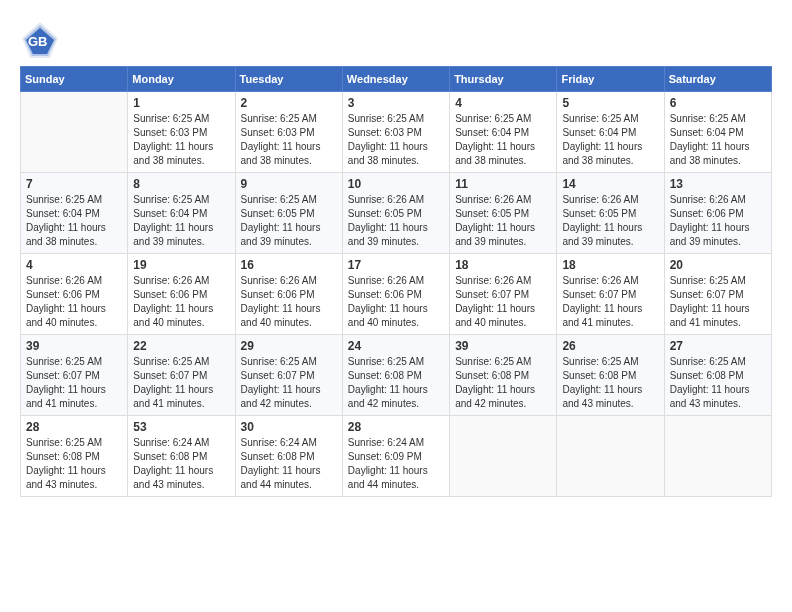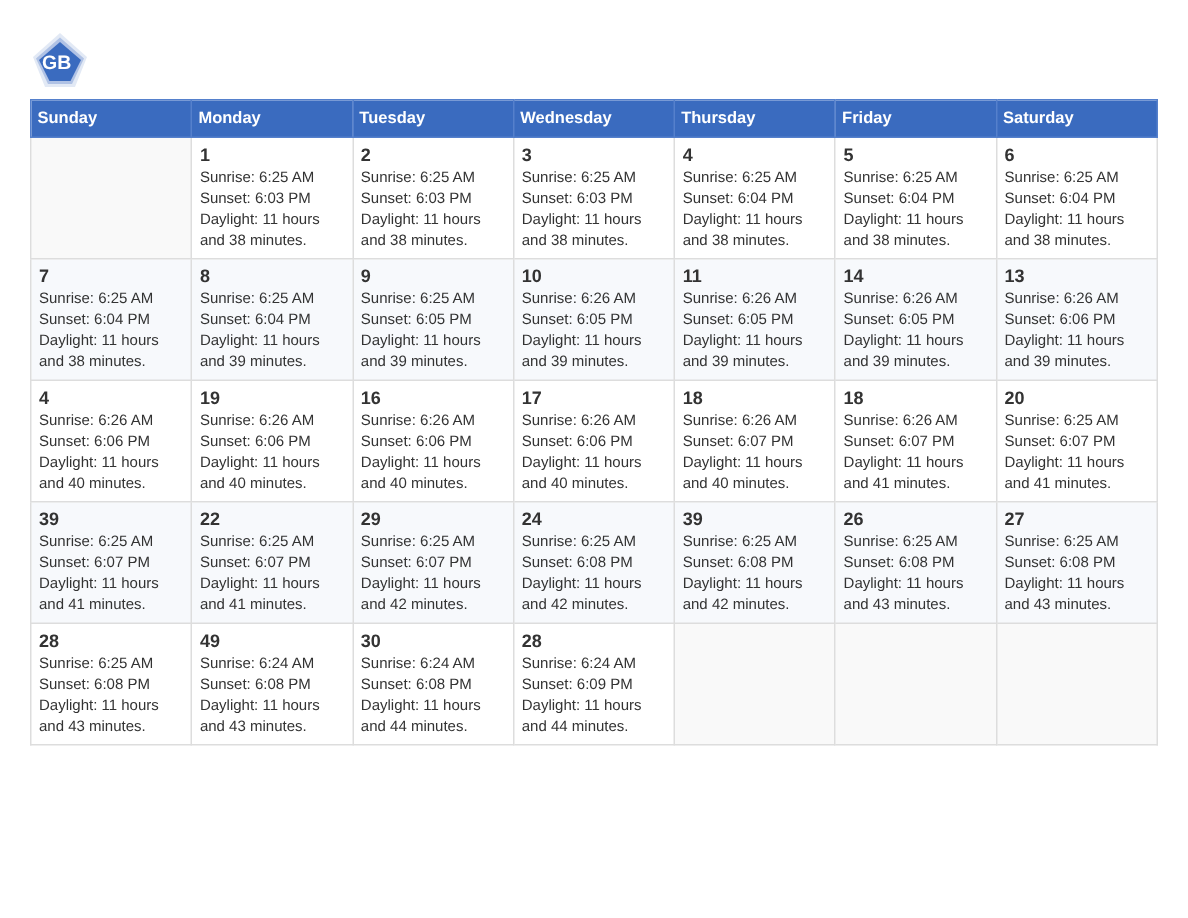--- a/index.html
+++ b/index.html
@@ -300,21 +300,21 @@
         </td>
       </tr>
       <tr>
         <td>
           <span class="day-number">28</span>
           <div class="cell-info" style="white-space: pre-line;">Sunrise: 6:25 AM
 Sunset: 6:08 PM
 Daylight: 11 hours and 43 minutes.</div>
         </td>
         <td>
-          <span class="day-number">49</span>
+          <span class="day-number">53</span>
           <div class="cell-info" style="white-space: pre-line;">Sunrise: 6:24 AM
 Sunset: 6:08 PM
 Daylight: 11 hours and 43 minutes.</div>
         </td>
         <td>
           <span class="day-number">30</span>
           <div class="cell-info" style="white-space: pre-line;">Sunrise: 6:24 AM
 Sunset: 6:08 PM
 Daylight: 11 hours and 44 minutes.</div>
         </td>

